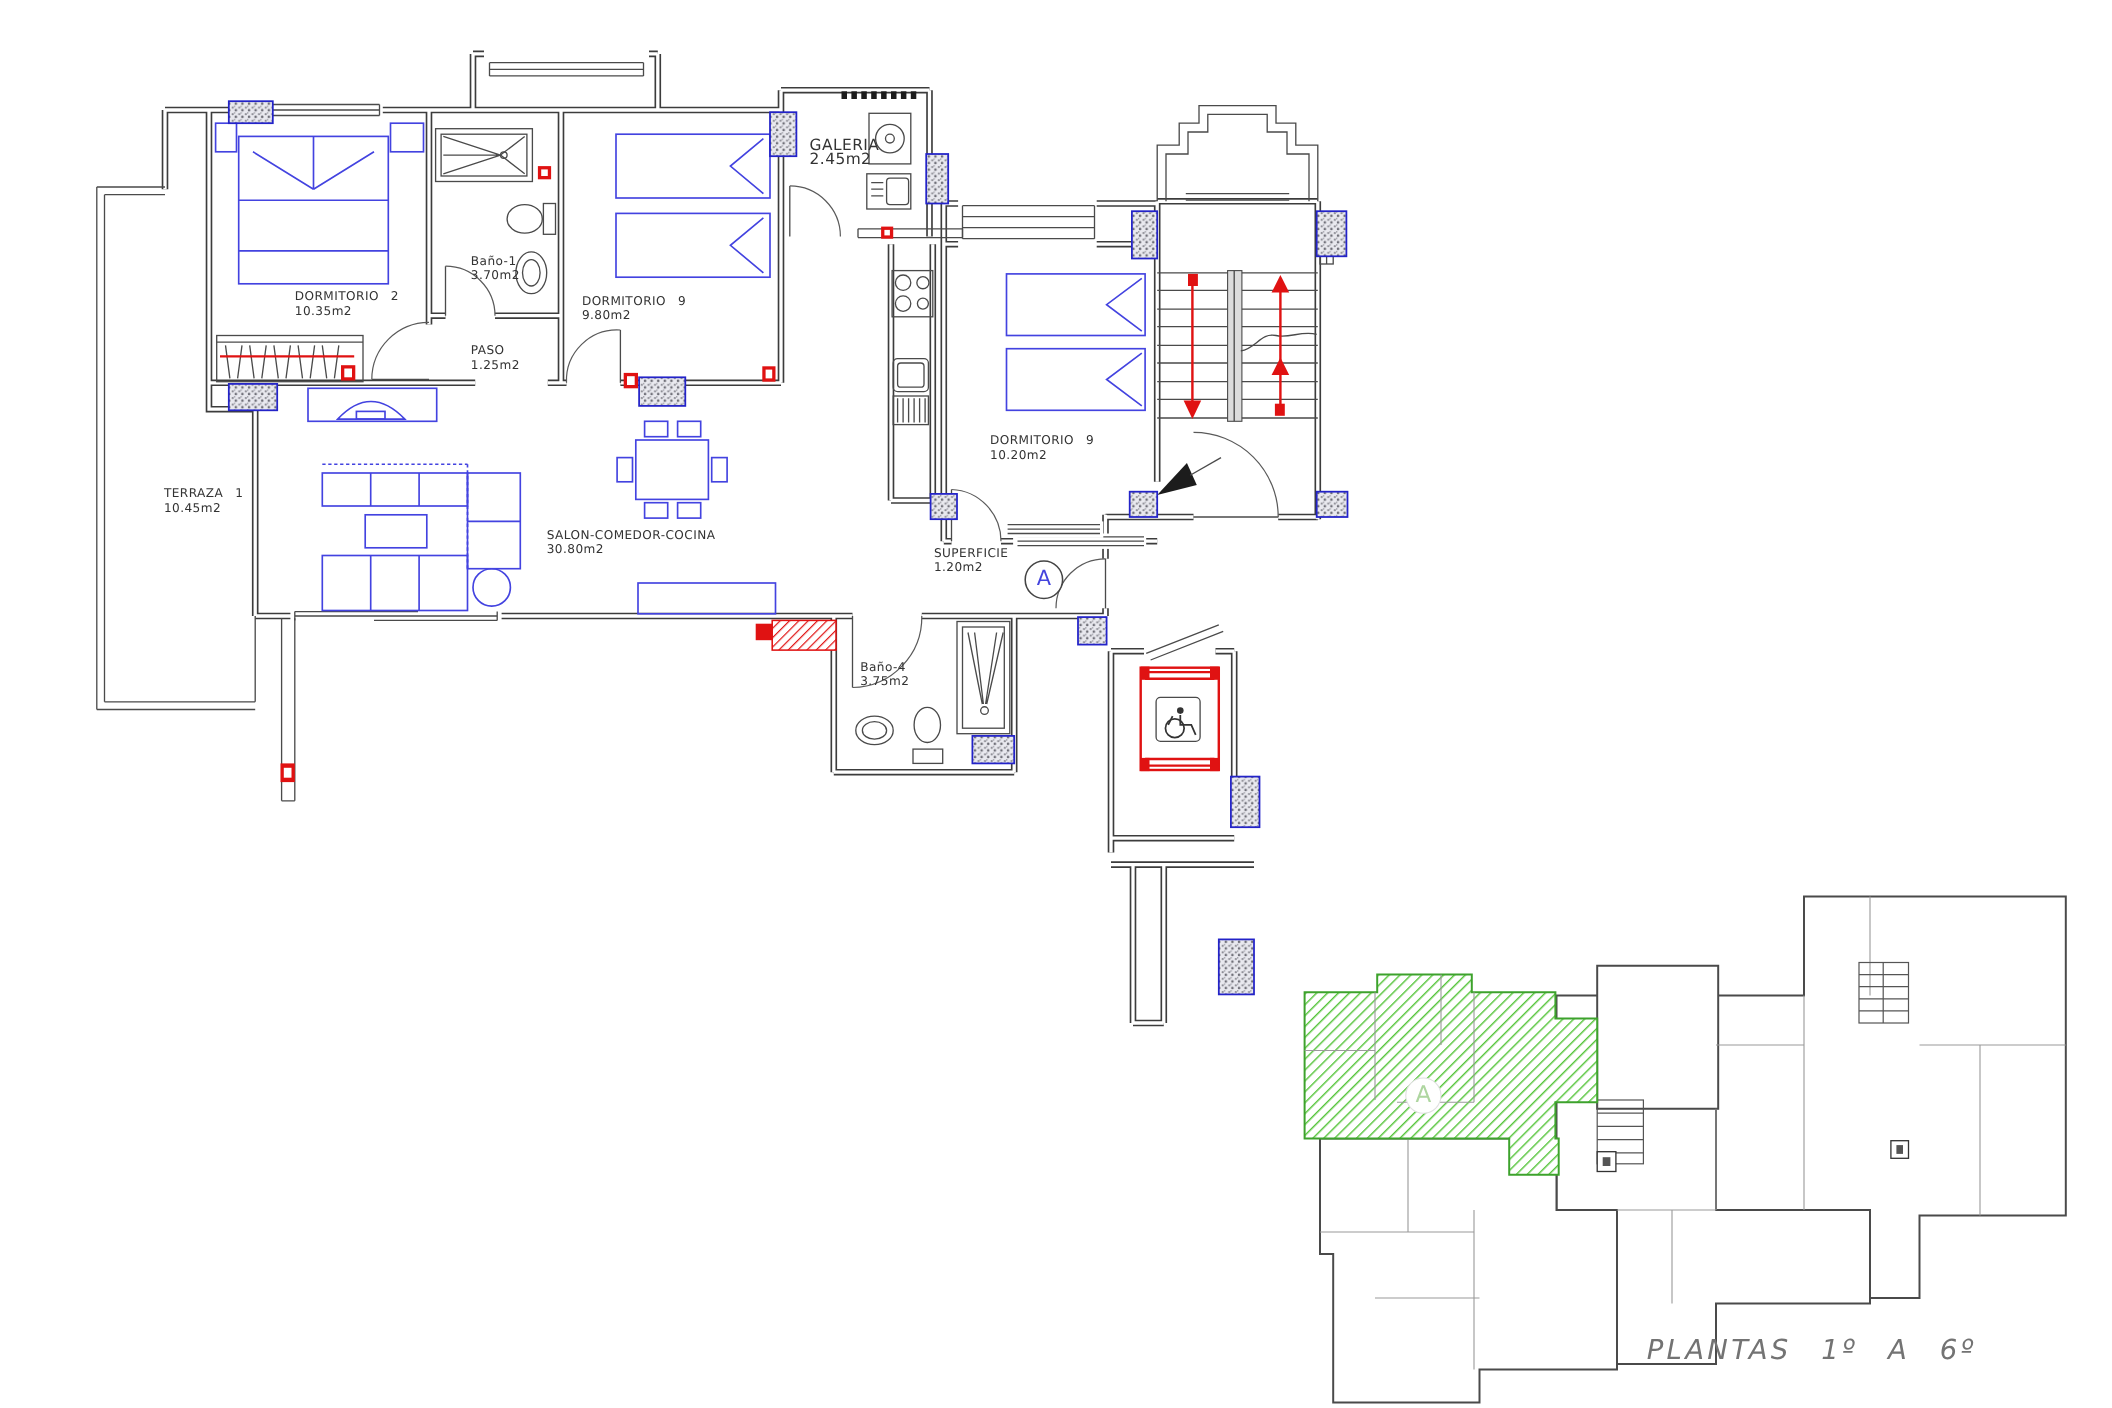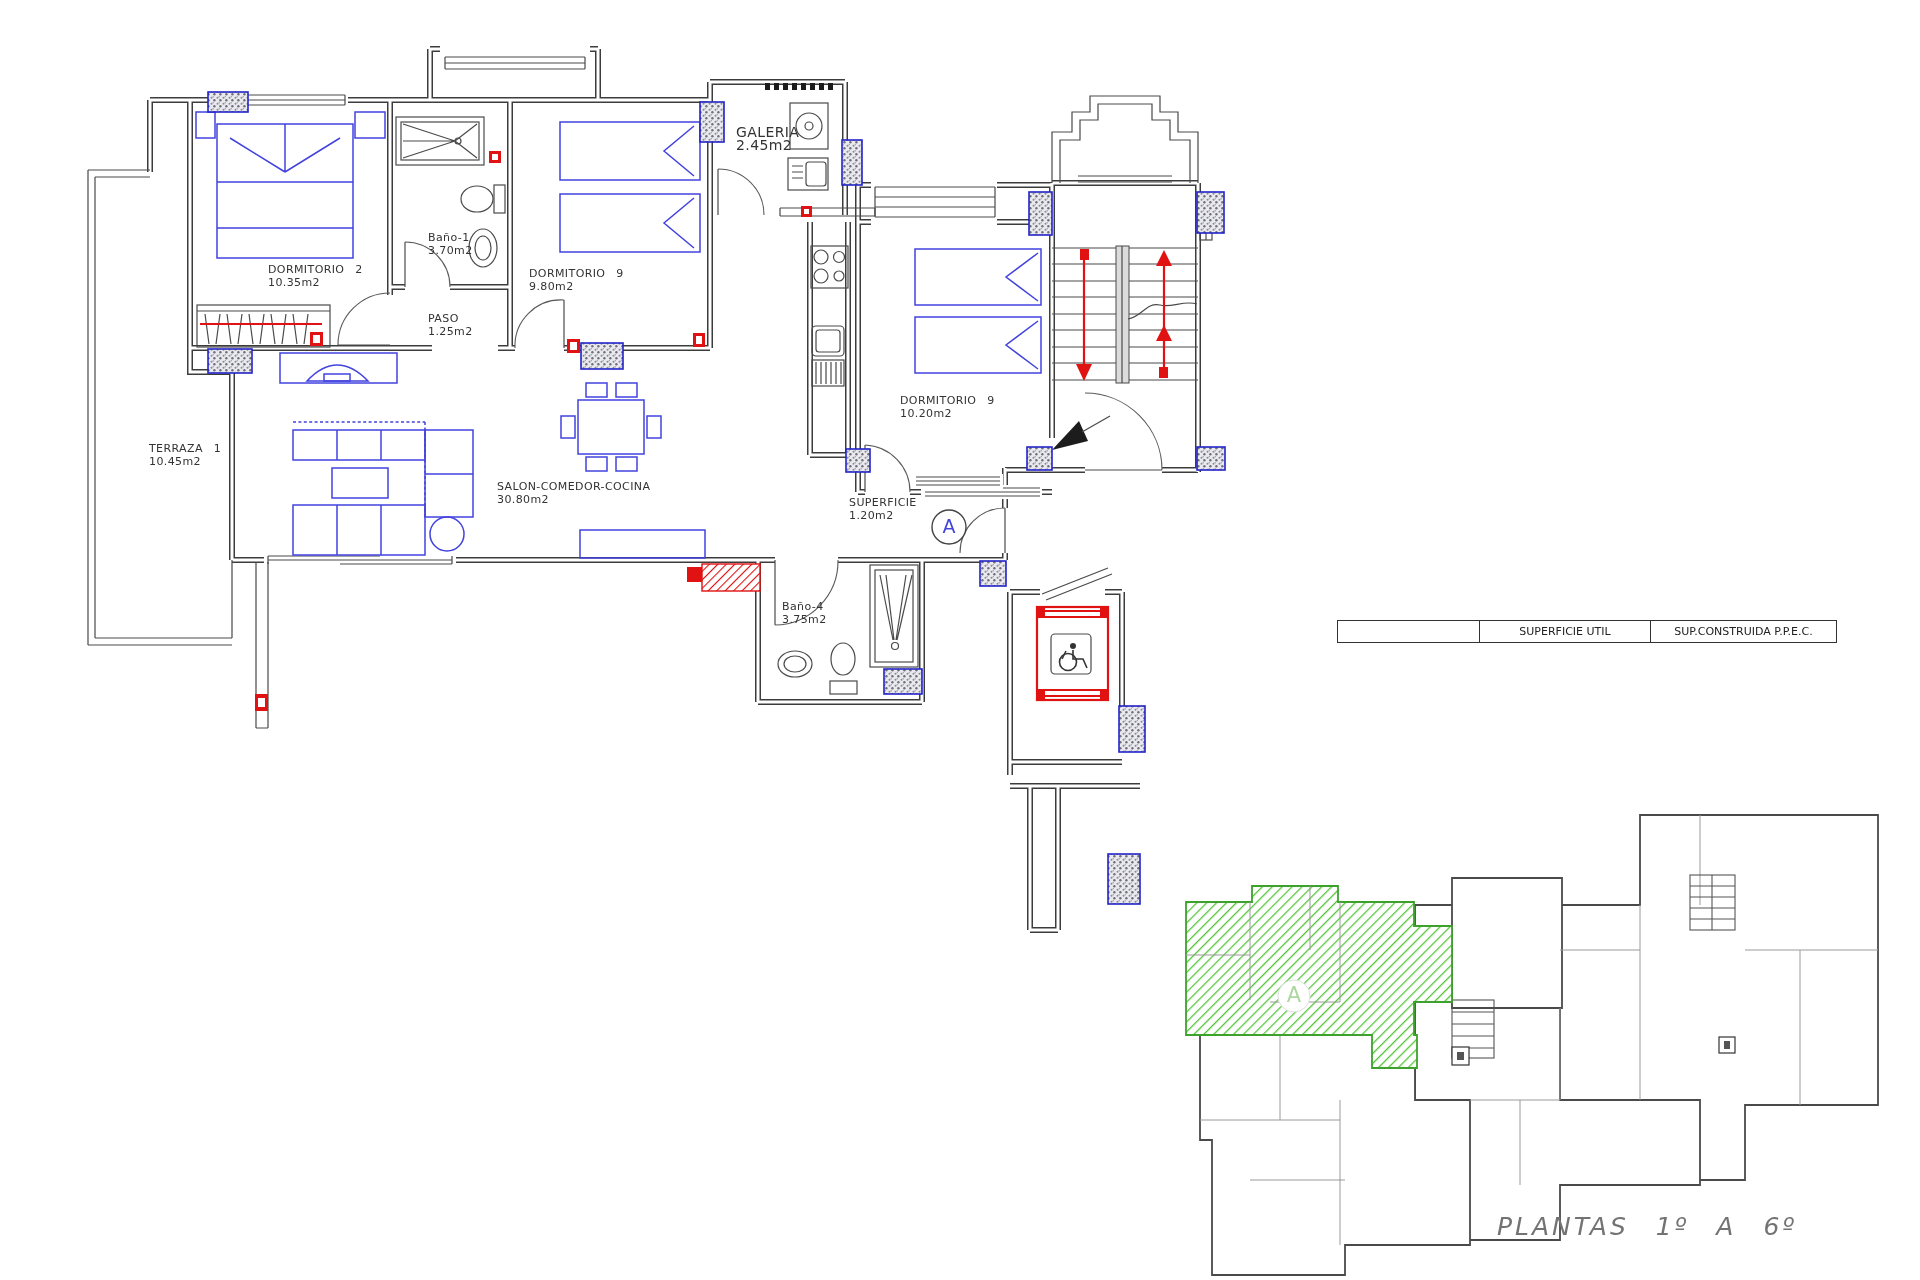--- a/index.html
+++ b/index.html
@@ -413,23 +413,18 @@
 <div class="rl" style="left:782px;top:600px">
   <div class="l1">Baño-4</div>
       <div>3.75m2</div>
 </div>
 
 <div class="circleA-letter" style="left:932px;top:515px">A</div>
 <div class="ov-letter" style="left:1277px;top:983px">A</div>
 
 <table id="sum-table">
   <tbody>
-        <tr>
-    <td style="width:131px"></td>
-    <td class="c" style="width:160px">SUPERFICIE UTIL</td>
-    <td class="c" style="width:175px">SUP.CONSTRUIDA P.P.E.C.</td>
-  </tr>
 </tbody>
     </table>
 
 <div id="caption">PLANTAS 1º A 6º</div>
 
 </div>
 
 </body></html>

